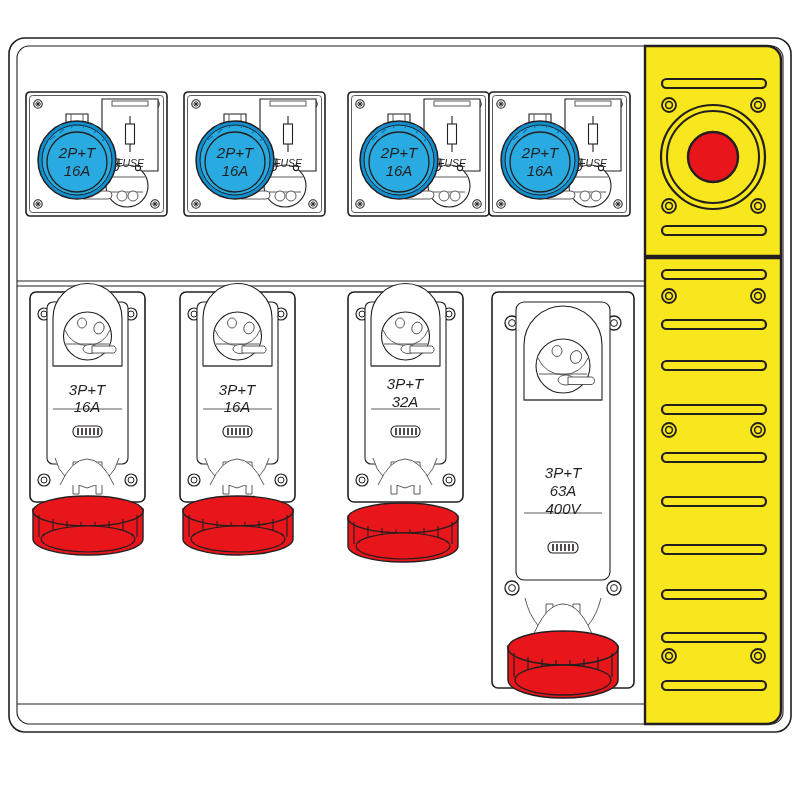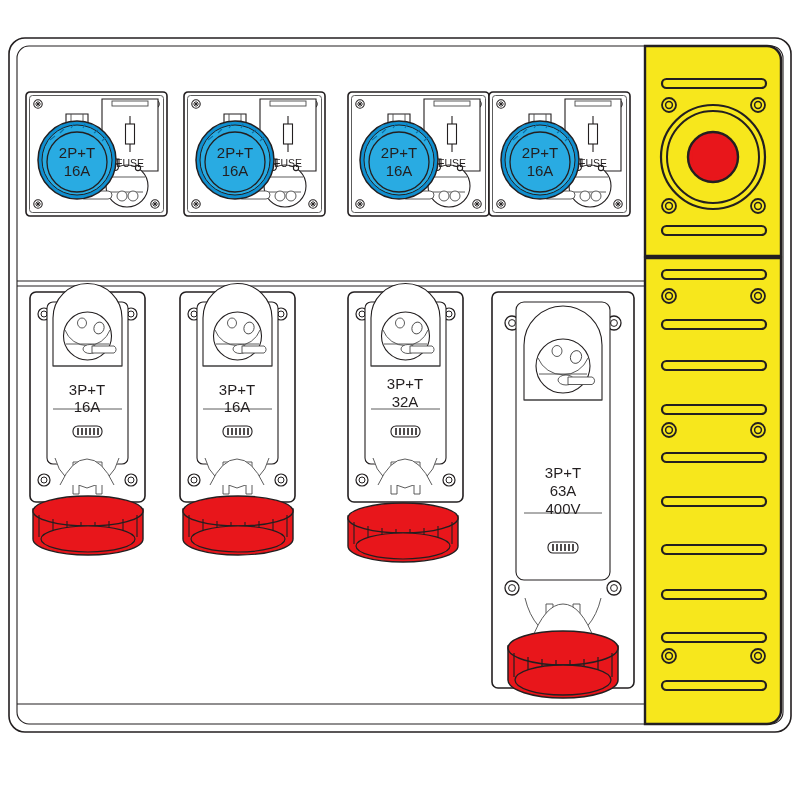--- a/index.html
+++ b/index.html
@@ -1,19 +1,19 @@
 <!DOCTYPE html>
 <html><head>
 <meta charset="utf-8">
 <title>Electrical Distribution Panel</title>
 <style>
   html,body{margin:0;padding:0;background:#ffffff;}
   body{width:800px;height:800px;overflow:hidden;
        font-family:"Liberation Sans","DejaVu Sans",sans-serif;}
-  #stage{position:relative;width:800px;height:596px;}
+  #stage{position:relative;width:800px;height:596px;font-style:italic;}
   svg{display:block;}
   .ln{fill:none;stroke:#231f20;stroke-width:1.6;}
   .ln-thin{fill:none;stroke:#231f20;stroke-width:1.1;}
   .ln-hair{fill:none;stroke:#4a4a4a;stroke-width:0.9;}
   .fillwhite{fill:#ffffff;}
   .lbl{font-family:"Liberation Sans","DejaVu Sans",sans-serif;
        fill:#231f20;text-anchor:middle;}
 </style>
 </head>
 <body>

